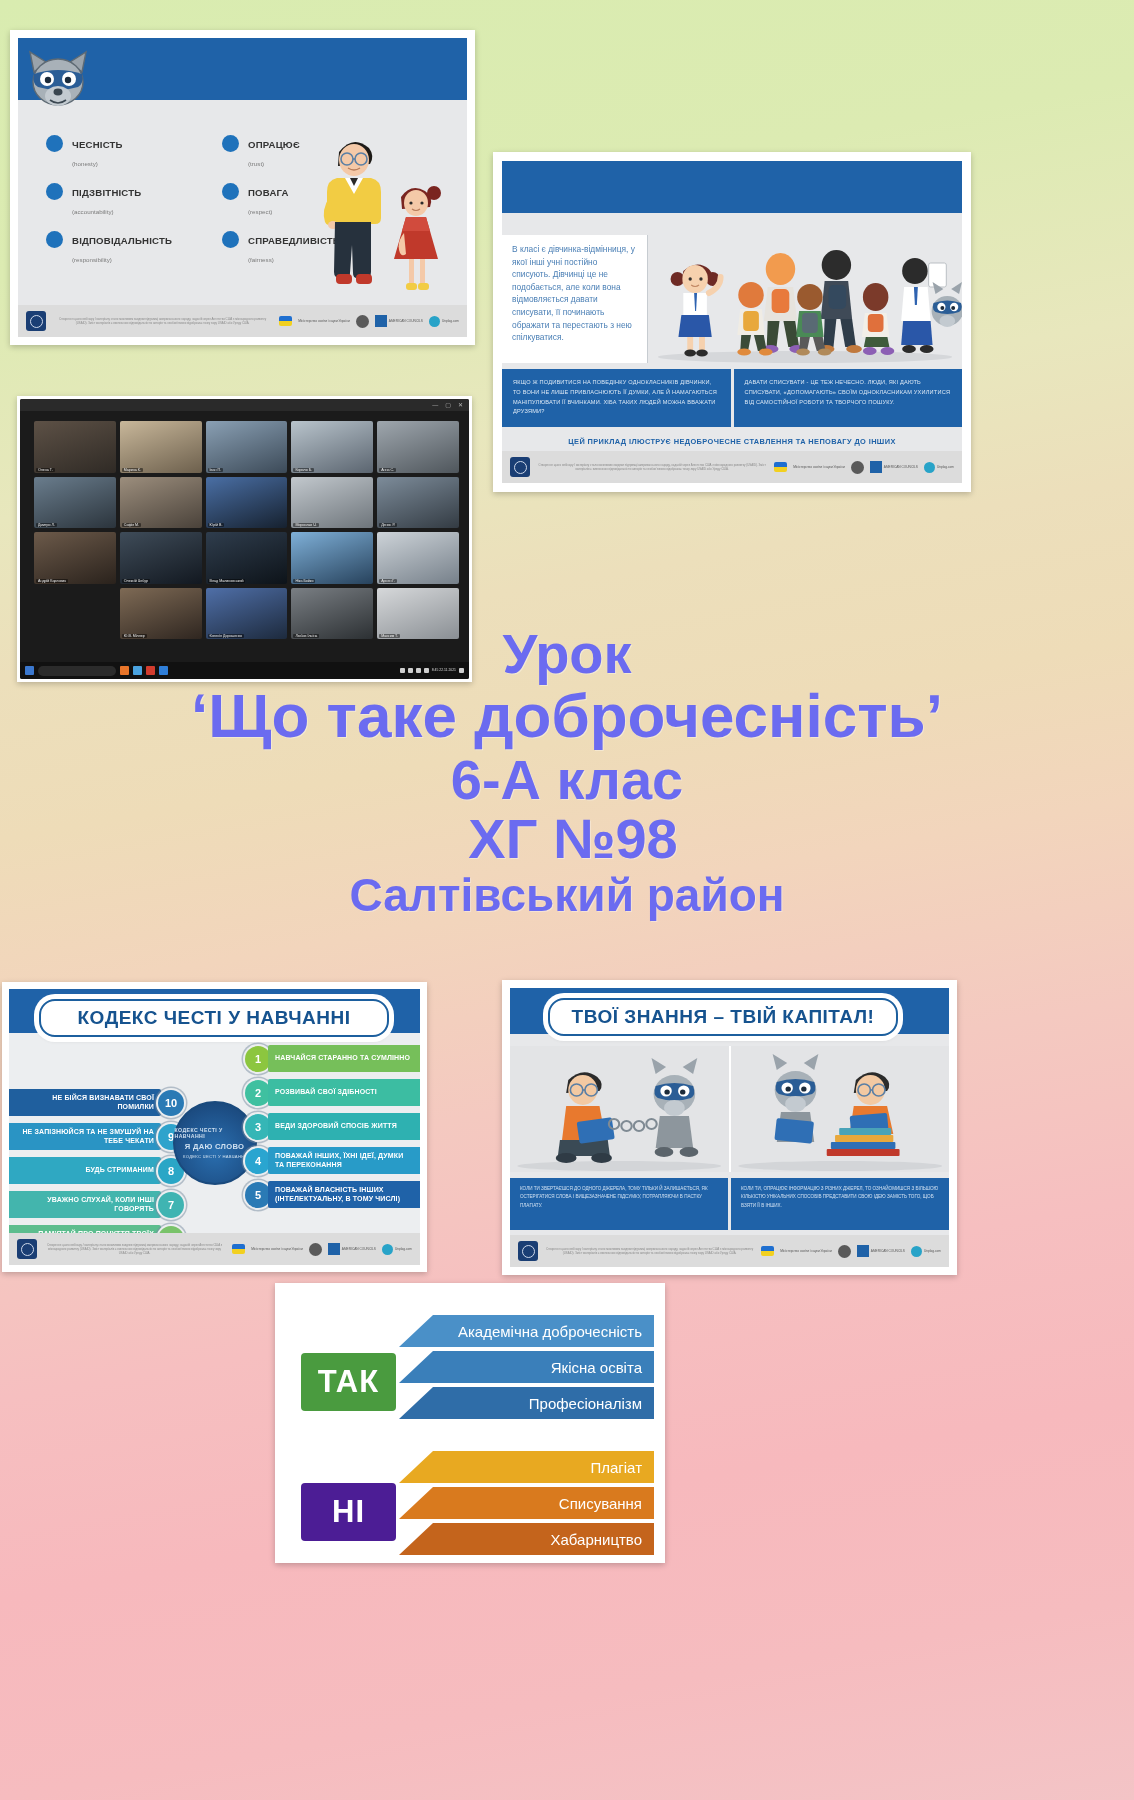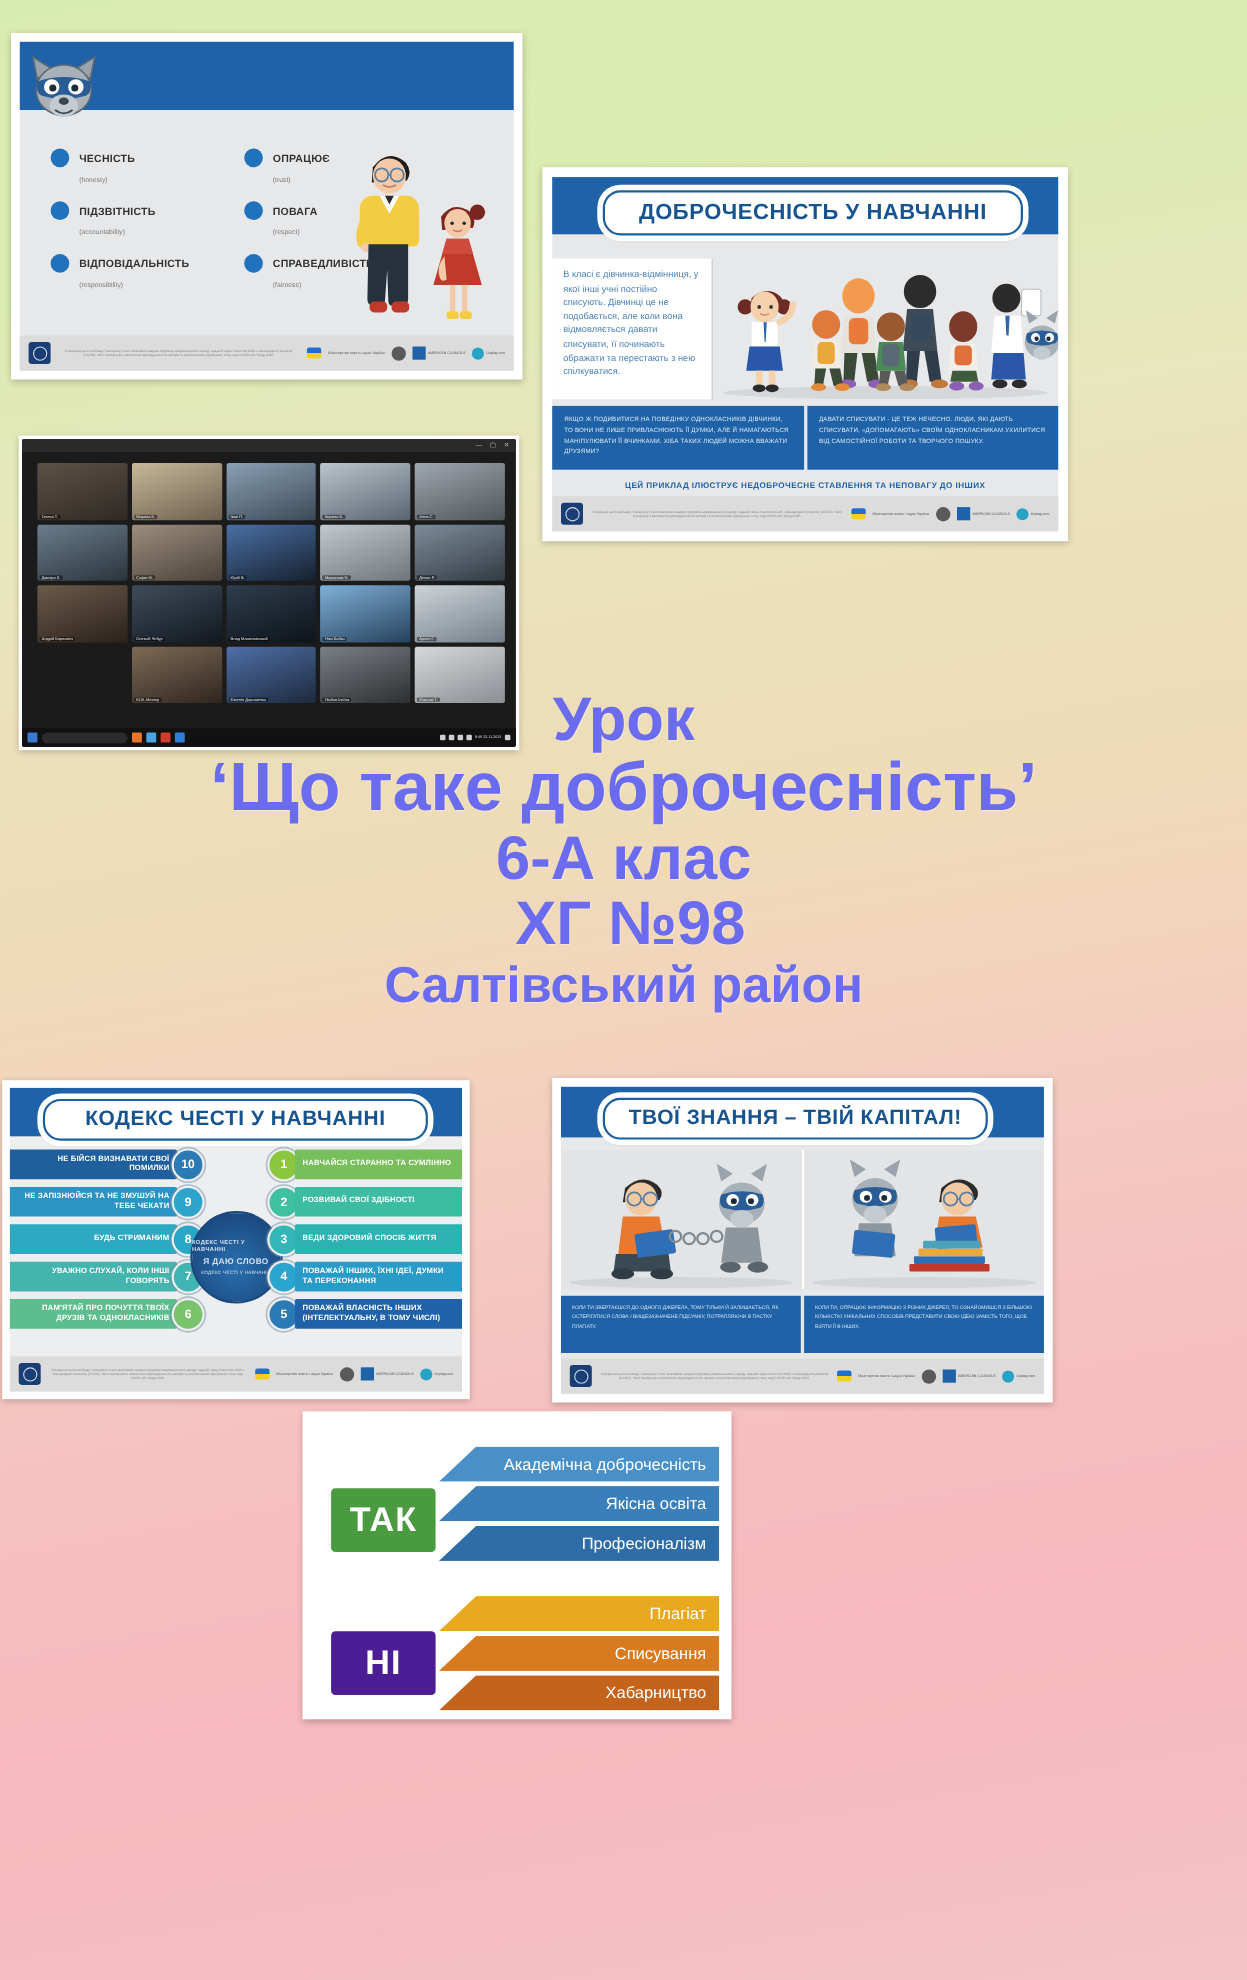--- a/index.html
+++ b/index.html
@@ -117,21 +117,21 @@
   .ln5 { font-size: 46px; margin-top: 4px; }
 
   
   #poster3 { left: 2px; top: 982px; width: 425px; height: 290px; padding: 7px; }
   #poster3 .body { position:relative; width:100%; height:100%; background:#eceef0; }
   #poster3 .topbar { position:absolute; left:0; top:0; width:100%; height: 44px; background:#1f62a8; }
   #p3-title { left: 30px; top: 10px; width: 350px; padding: 6px 6px 7px; font-size: 19px; }
 
   .code-wrap { position:absolute; left:0; top: 56px; width:100%; height: 180px; }
   .code-col { position:absolute; top:0; width: 175px; display:flex; flex-direction:column; gap: 7px; }
-  .code-left { left: 0; }
+  .code-left { left: 0; margin-top: 44px; }
   .code-right{ right: 0; }
   .code-row { display:flex; align-items:center; height: 27px; }
   .code-left .code-row { justify-content:flex-end; }
   .code-bar { flex:1; height: 27px; display:flex; align-items:center; padding: 0 7px;
               color:#fff; font-size: 7px; font-weight:bold; line-height:1.25; letter-spacing:.15px; }
   .code-left .code-bar { justify-content:flex-end; text-align:right; border-radius: 0 2px 2px 0; }
   .code-right .code-bar { justify-content:flex-start; text-align:left; border-radius: 2px 0 0 2px; }
   .code-num { width: 26px; height: 26px; border-radius:50%; flex:none;
               display:flex; align-items:center; justify-content:center;
               color:#fff; font-size: 11px; font-weight:bold;
@@ -297,21 +297,20 @@
             <span class="fb-mini">Unplag.com</span>
           </span>
         </span>
       </div>
     </div>
   </div>
 
   <div class="poster" id="poster2">
     <div class="body">
       <div class="topbar"></div>
-      <div class="bubble" id="p2-title">ДОБРОЧЕСНІСТЬ У НАВЧАННІ</div>
 
       <div class="p2-mid">
         <div class="p2-story">В класі є дівчинка-відмінниця, у якої інші учні постійно списують. Дівчинці це не подобається, але коли вона відмовляється давати списувати, її починають ображати та перестають з нею спілкуватися.</div>
         <div class="p2-scene">
           <svg viewBox="0 0 320 128" width="100%" height="100%" preserveAspectRatio="none">
             <ellipse cx="160" cy="122" rx="150" ry="6" fill="#d5d7da"></ellipse>
 
             <g>
               <path d="M36 36 q14 -12 26 -2 q6 6 2 12 l-30 2Z" fill="#6e2a24"></path>
               <circle cx="30" cy="44" r="7" fill="#6e2a24"></circle>

